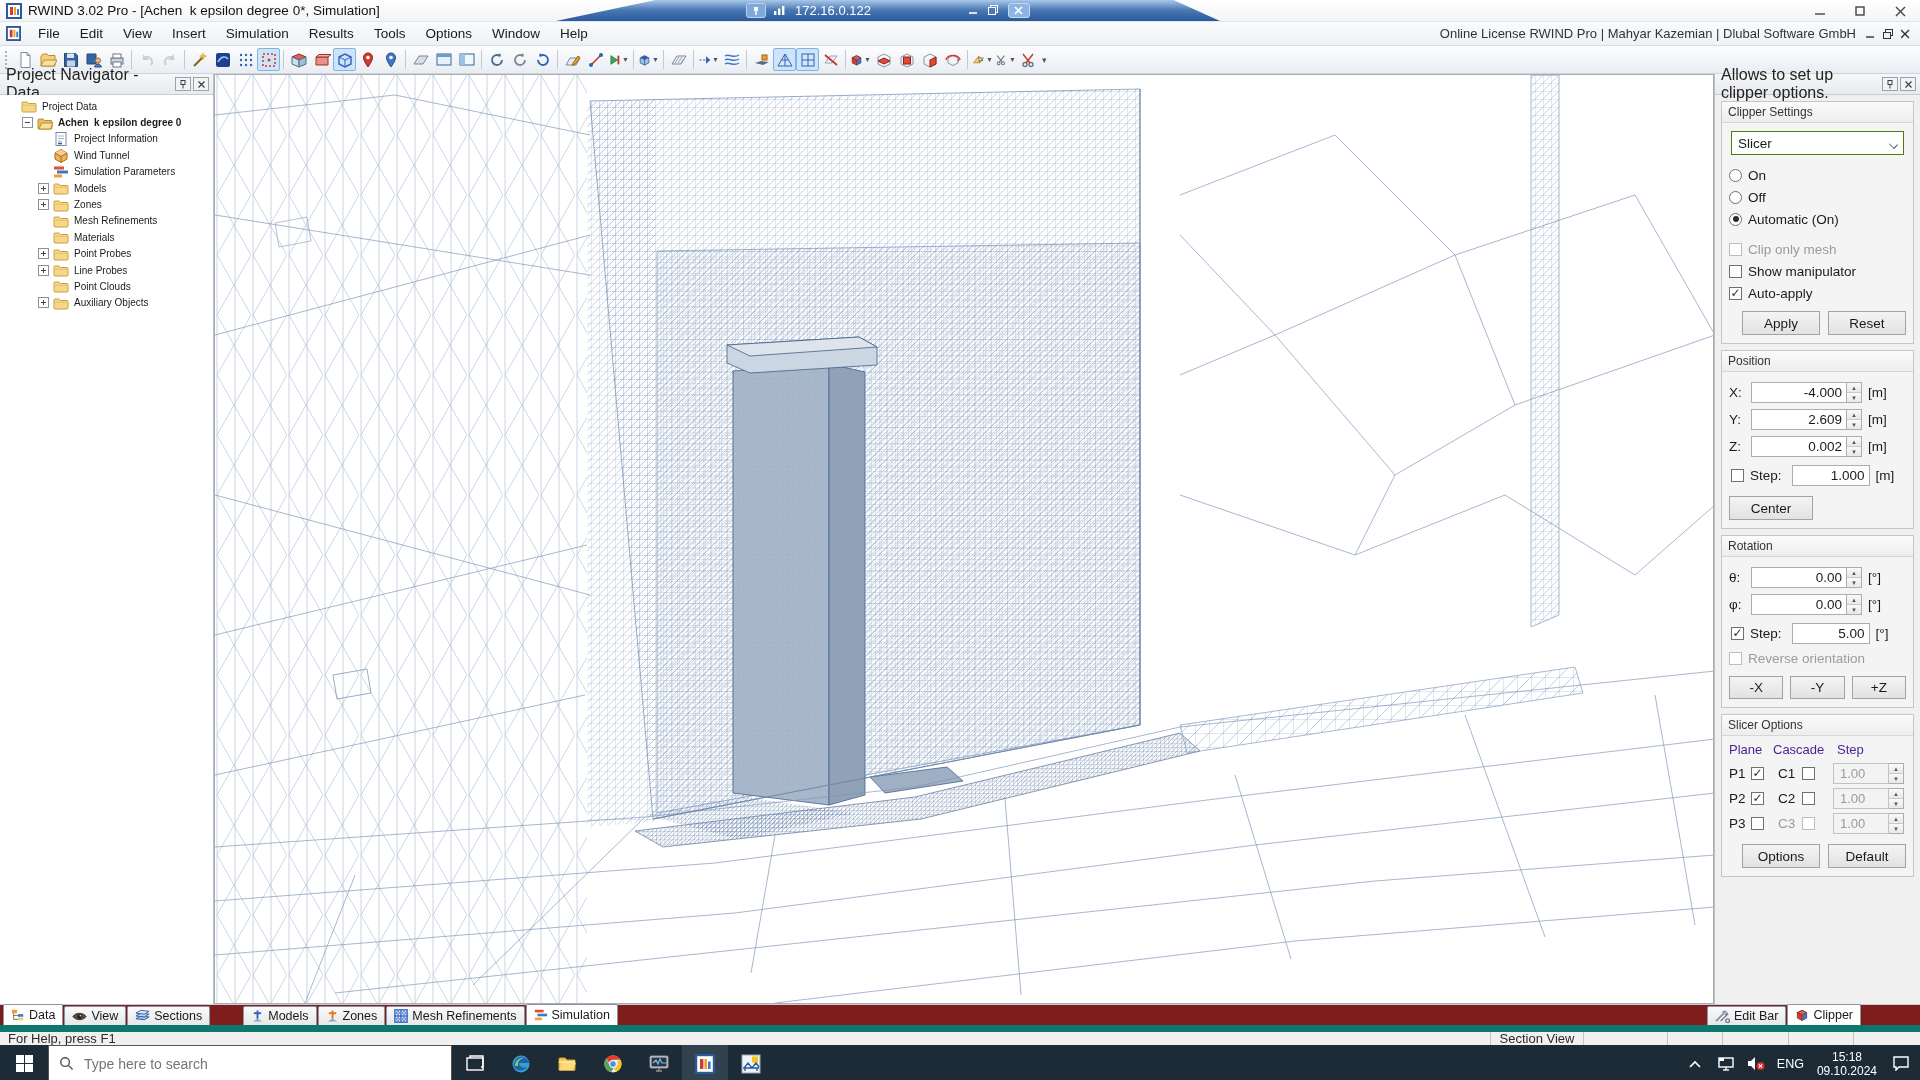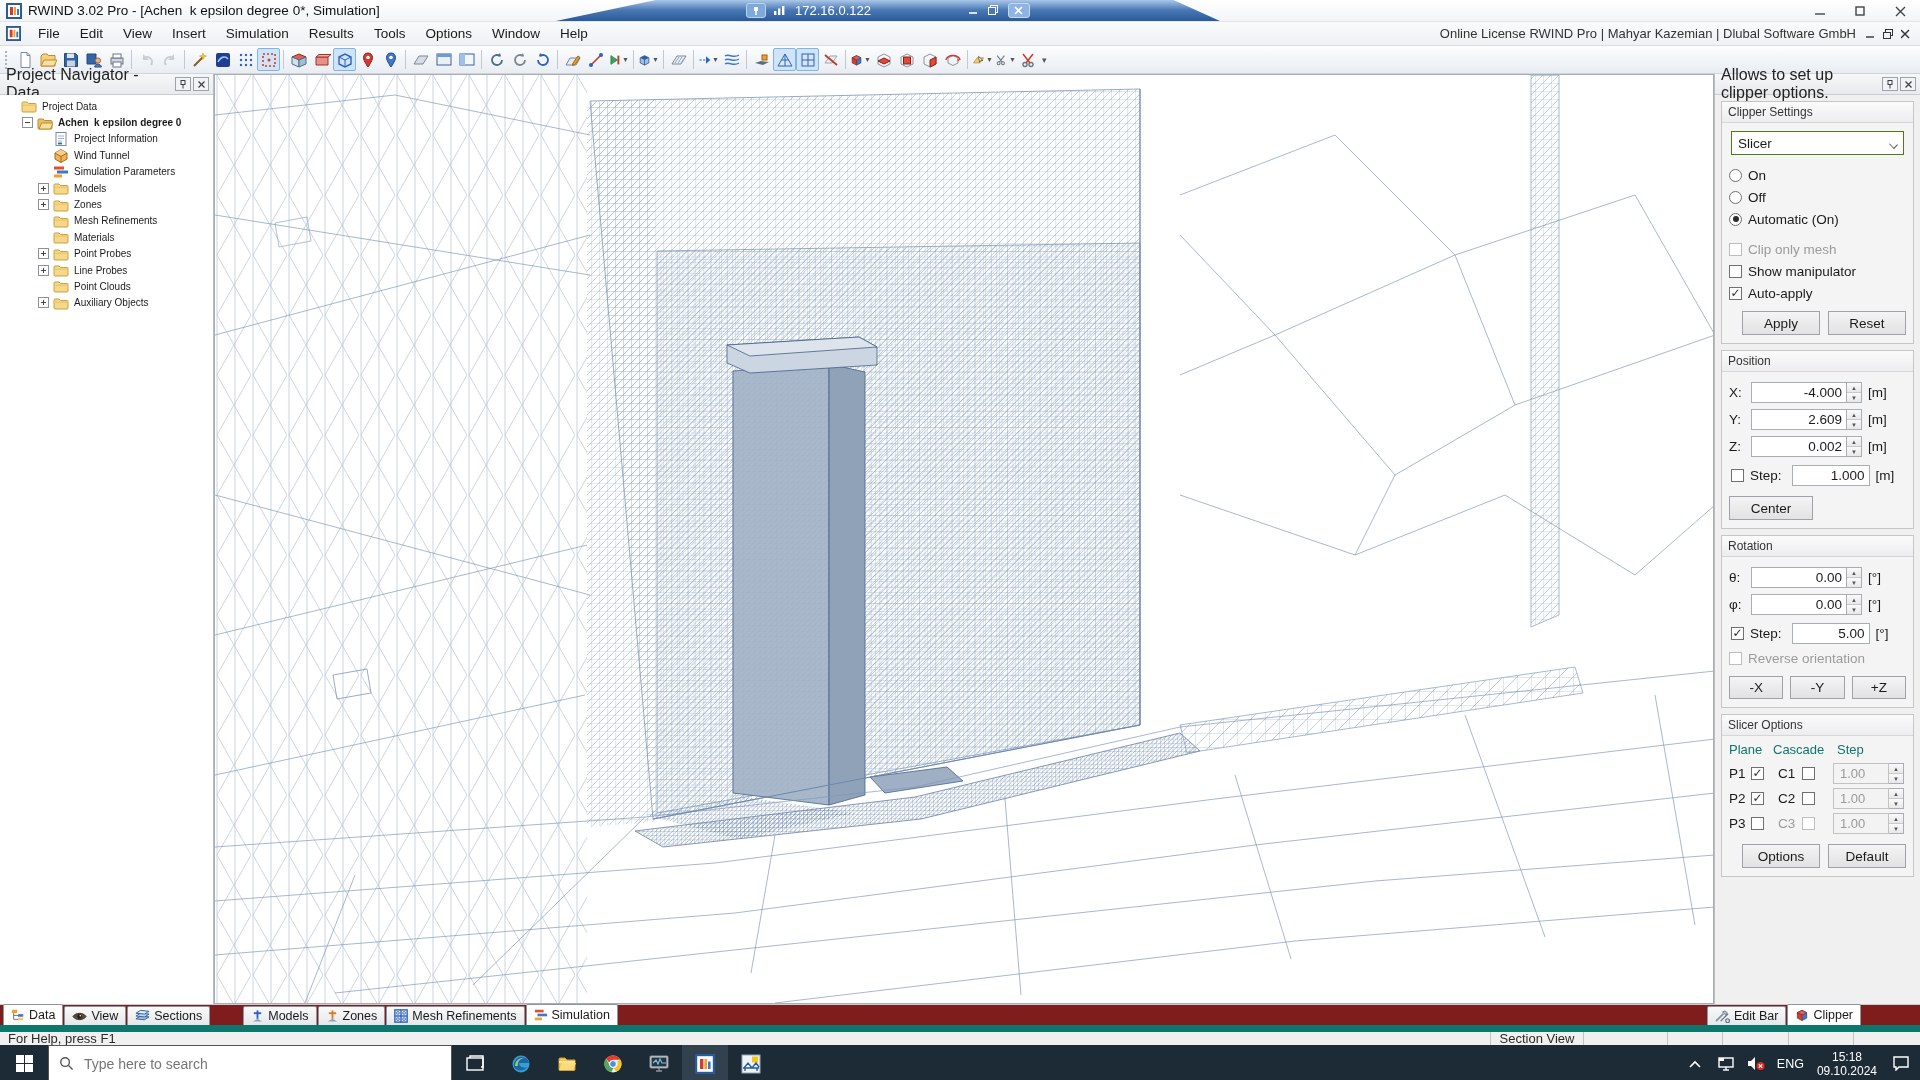--- a/index.html
+++ b/index.html
@@ -103,21 +103,21 @@
   .spin { width:15px; height:21px; border:1px solid #a9adb4; border-left:none; display:flex;
           flex-direction:column; }
   .spin span { flex:1; background:linear-gradient(#fafafa,#e8e8e8); font-size:6px; color:#555;
                display:flex; align-items:center; justify-content:center; }
   .spin span + span { border-top:1px solid #c9c9c9; }
   .unit { margin-left:6px; }
   .step-row { display:flex; align-items:center; height:25px; margin:4px 0 2px 2px; }
   .step-input { width:78px; }
   .axis-btns { display:flex; gap:7px; margin-top:8px; }
   .axis-btns .btn { flex:1; height:23px; }
-  .sl-head { display:flex; font-size:13px; color:#0f766e; margin-bottom:4px; }
+  .sl-head { display:flex; font-size:13px; color:#4c1d95; margin-bottom:4px; }
   .sl-row { display:flex; align-items:center; height:25px; }
   .sl-row .pl { width:22px; }
   .sl-row .cl { width:24px; margin-left:8px; }
   .sl-num { width:56px; height:21px; border:1px solid #c2c2c2; background:#f3f3f3; color:#9a9a9a;
             display:flex; align-items:center; padding-left:6px; font-size:13px; margin-left:12px; }
 
   
   .tabstrip { height:21px; background:#7f1d1d; border-top:1px solid #c9cdd3; display:flex;
               align-items:flex-end; padding:0 3px; position:relative; }
   .tab { height:19px; display:inline-flex; align-items:center; gap:4px; padding:0 7px; font-size:12.5px;

